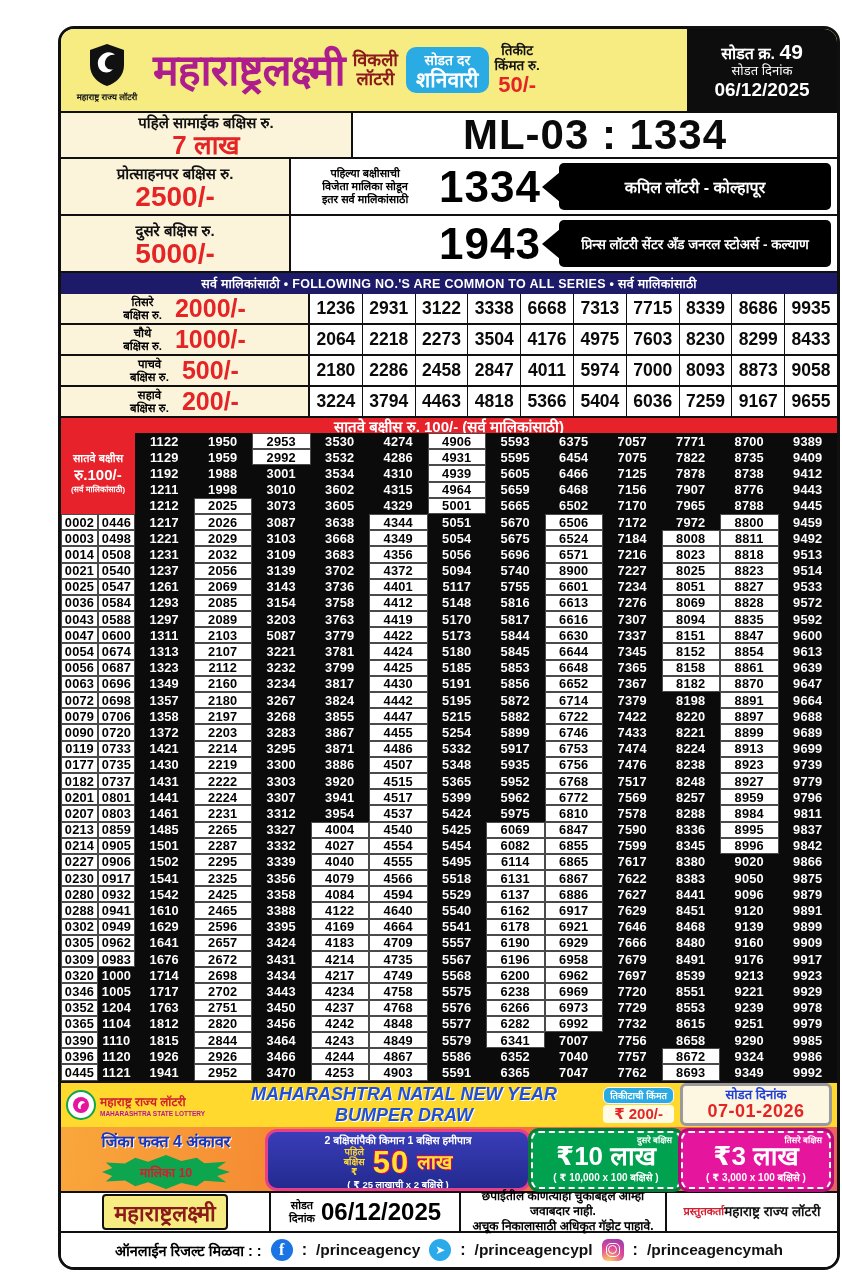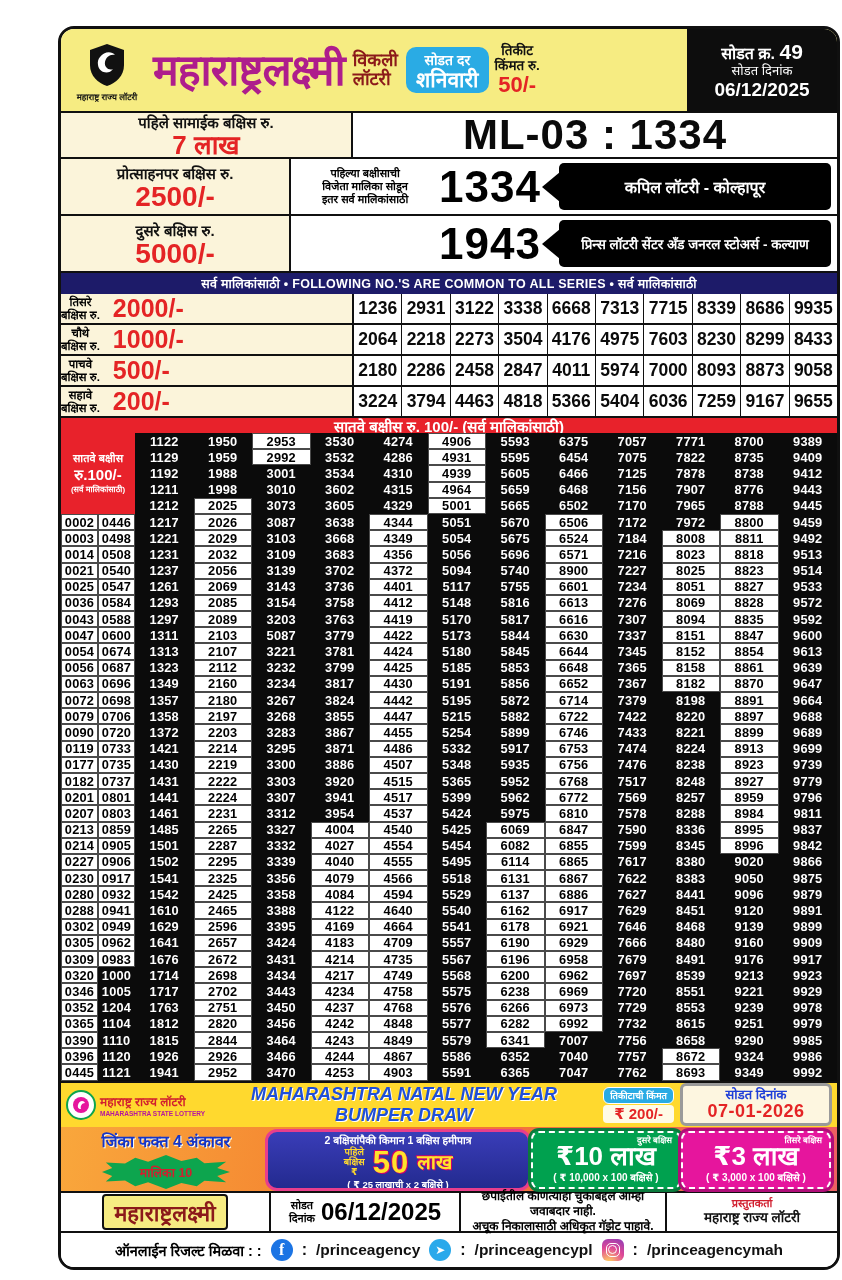--- a/index.html
+++ b/index.html
@@ -6,21 +6,21 @@
   body { background:#ffffff; font-family:"Liberation Sans","DejaVu Sans",sans-serif; }
   .page { position:relative; width:842px; height:1280px; background:#fff; overflow:hidden; }
   .sheet { position:absolute; left:58px; top:26px; width:782px; border:3px solid #101010;
            border-radius:16px; overflow:hidden; background:#fff; }
 
   
   .hdr { display:flex; align-items:center; height:84px; background:#f6ec82; border-bottom:2px solid #101010; }
   .logo-wrap { width:92px; text-align:center; padding-top:4px; }
   .logo-cap { font-size:8.5px; font-weight:bold; color:#111; }
   .main-title { font-size:43px; font-weight:bold; color:#ae1d8c; letter-spacing:-1px; line-height:1; }
-  .weekly { font-size:18px; font-weight:bold; color:#8b1a1a; text-align:left; line-height:1.08; margin:5px 8px; }
+  .weekly { font-size:18px; font-weight:bold; color:#8b1a1a; text-align:center; line-height:1.08; margin:5px 8px; }
   .day-chip { background:#2aabe4; border-radius:10px; color:#fff; text-align:center; padding:3px 10px; }
   .day-chip .l1 { font-size:14px; font-weight:bold; }
   .day-chip .l2 { font-size:21px; font-weight:bold; line-height:1; }
   .price { text-align:center; line-height:1.12; margin:0 6px; }
   .price .lab { font-size:13.5px; font-weight:bold; color:#111; }
   .price .val { font-size:22px; font-weight:bold; color:#e42425; }
   .draw-box { margin-left:auto; background:#0d0d0d; color:#fff; height:84px; width:150px;
               display:flex; flex-direction:column; justify-content:center; text-align:center; line-height:1.15; }
   .draw-box .no  { font-size:16px; font-weight:bold; }
   .draw-box .no b{ font-size:21px; }
@@ -46,22 +46,22 @@
             font-weight:bold; position:relative; padding:0 6px; }
   .seller::before { content:''; position:absolute; left:-17px; top:50%; transform:translateY(-50%);
             border-top:15px solid transparent; border-bottom:15px solid transparent; border-right:18px solid #000; }
 
   
   .navybar { height:21px; background:#1d1b69; color:#fff; display:flex; align-items:center; justify-content:center;
              font-size:12.5px; font-weight:bold; letter-spacing:.3px; }
 
   
   .prow { display:flex; height:31px; border-bottom:2px solid #101010; }
-  .plabel { width:292px; background:#fbf4da; border-right:1.5px solid #101010;
-            display:flex; align-items:center; gap:13px; }
+  .plabel { width:248px; background:#fbf4da; border-right:1.5px solid #101010;
+            display:flex; align-items:center; justify-content:center; gap:13px; }
   .plabel .small { font-size:11.5px; font-weight:bold; text-align:center; line-height:1.08; }
   .plabel .amt { font-size:25px; font-weight:bold; color:#e42425; }
   .pnums { flex:1; display:flex; }
   .pnum { flex:1; border-left:1.5px solid #101010; display:flex; align-items:center; justify-content:center;
           font-size:17.5px; font-weight:bold; color:#0a0a0a; }
 
   
   .band { height:15px; background:#e8222b; color:#fff; display:flex; align-items:center; justify-content:center;
           font-size:15px; font-weight:bold; }
   .grid7 { display:grid; grid-template-columns:37px 37px repeat(12, 1fr); grid-auto-rows:16.2px;
@@ -116,21 +116,21 @@
   
   .f-row1 { display:flex; height:40px; border-bottom:2px solid #101010; background:#fff; }
   .f-brand { width:210px; border-right:2px solid #101010; display:flex; align-items:center; justify-content:center; }
   .f-brand .in { background:#f6ec82; border:2px solid #101010; border-radius:4px; padding:1px 10px;
                  font-size:22px; font-weight:bold; color:#8b1a1a; }
   .f-date { width:190px; border-right:2px solid #101010; display:flex; align-items:center; justify-content:center; gap:6px; }
   .f-date .st { font-size:11px; font-weight:bold; line-height:1.1; text-align:center; }
   .f-date .dt { font-size:24px; font-weight:bold; }
   .f-disc { flex:1; border-right:2px solid #101010; display:flex; flex-direction:column; align-items:center;
             justify-content:center; font-size:12px; font-weight:bold; line-height:1.25; text-align:center; }
-  .f-pres { width:170px; display:flex; flex-direction:column; align-items:center; justify-content:center; line-height:1.15; }
+  .f-pres { width:170px; display:flex; flex-direction:row; align-items:center; justify-content:center; line-height:1.15; }
   .f-pres .a { font-size:11px; font-weight:bold; color:#d11f2f; }
   .f-pres .b { font-size:13.5px; font-weight:bold; color:#111; }
   .f-row2 { height:34px; display:flex; align-items:center; justify-content:center; gap:9px; background:#fff; }
   .f-row2 .lead { font-size:14.5px; font-weight:bold; }
   .handle { font-size:15.5px; font-weight:bold; color:#111; }
   .icn { width:22px; height:22px; border-radius:50%; display:inline-flex; align-items:center; justify-content:center;
          color:#fff; font-weight:bold; }
   .icn.fb { background:#1b74e4; font-family:"Liberation Serif",serif; font-size:16px; }
   .icn.tg { background:#2aa9eb; font-size:12px; }
   .icn.ig { border-radius:6px; background:radial-gradient(circle at 30% 110%,#fdc468 10%,#df4996 55%,#8a3ab9 100%); position:relative; }

